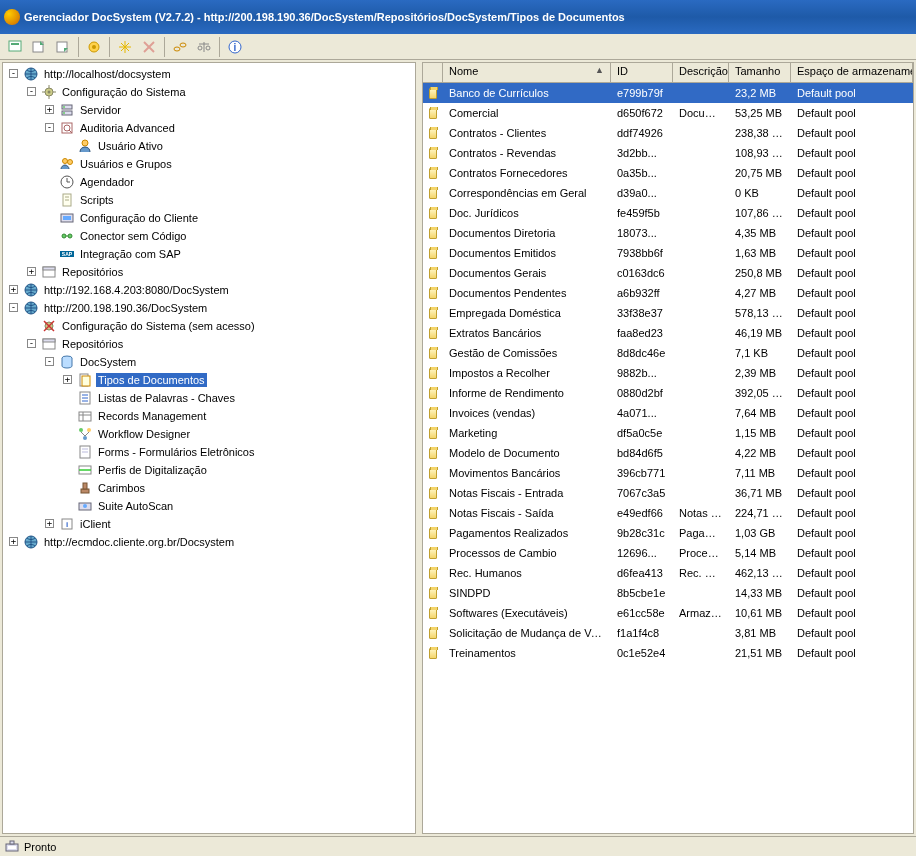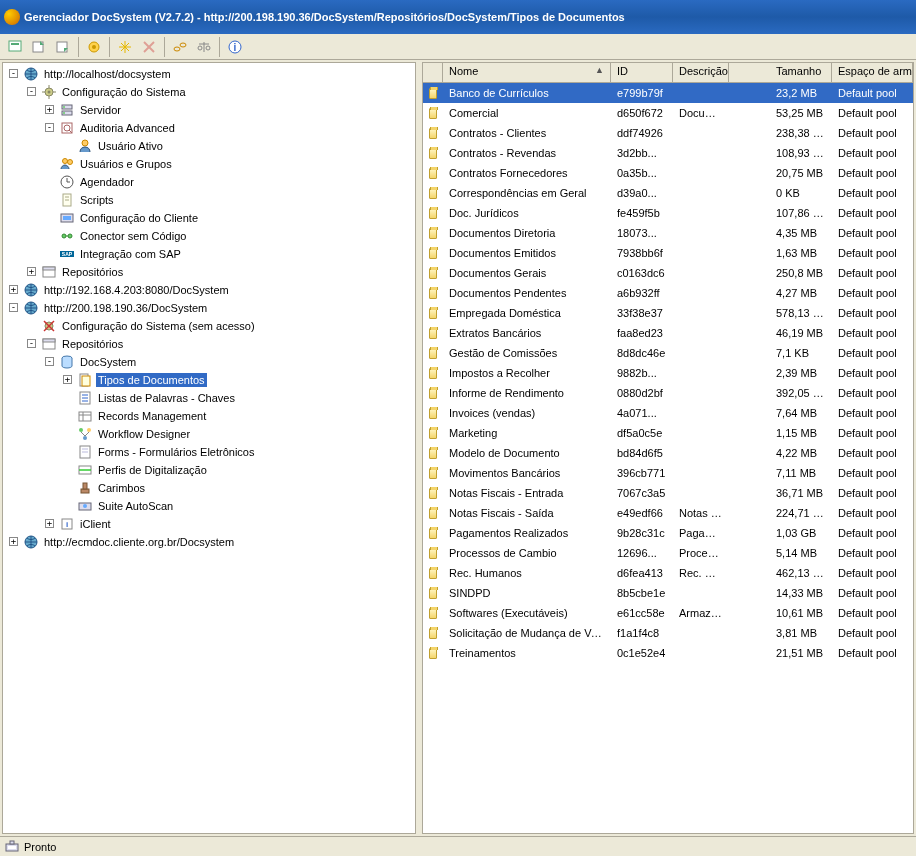--- a/index.html
+++ b/index.html
@@ -185,21 +185,21 @@
 }
 .status-icon {
   width: 16px; height: 16px;
 }
 
 
 .c-icon { width: 20px; flex-shrink: 0; display: flex; align-items: center; justify-content: center; }
 .c-nome { width: 168px; }
 .c-id { width: 62px; }
 .c-desc { width: 56px; }
-.c-tam { width: 62px; margin-left: 41px; }
+.c-tam { width: 62px; }
 .c-esp { flex: 1; }
 
 
 .ico { width: 16px; height: 16px; }
 </style>
 </head>
 <body>
 
 <div class="titlebar">
   <div class="app-icon"></div>

